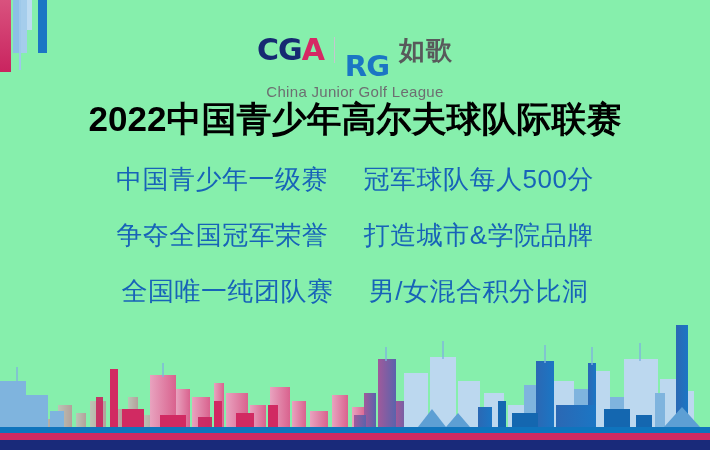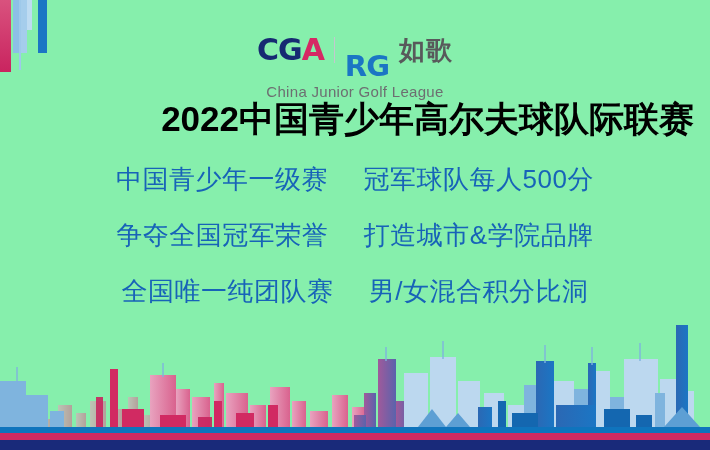--- a/index.html
+++ b/index.html
@@ -88,23 +88,23 @@
   .logo-sub-en {
     margin-top: 2px;
     font-size: 15px;
     color: #6d6e71;
     letter-spacing: 0.3px;
   }
 
   
   .main-title {
     position: absolute;
-    left: 0; right: 16px;
+    left: 0; right: 0;
     top: 96px;
-    text-align: right;
+    text-align: center;
     font-size: 35px;
     font-weight: bold;
     color: #000000;
     letter-spacing: 0px;
     white-space: nowrap;
   }
 
   
   .body-lines {
     position: absolute;

